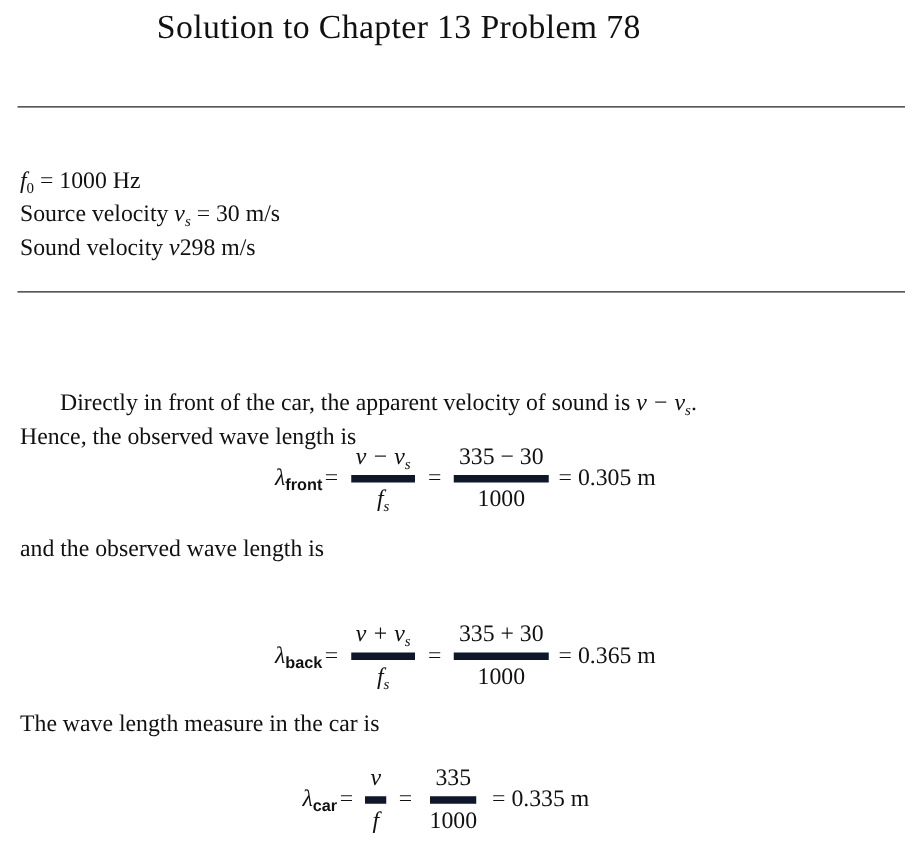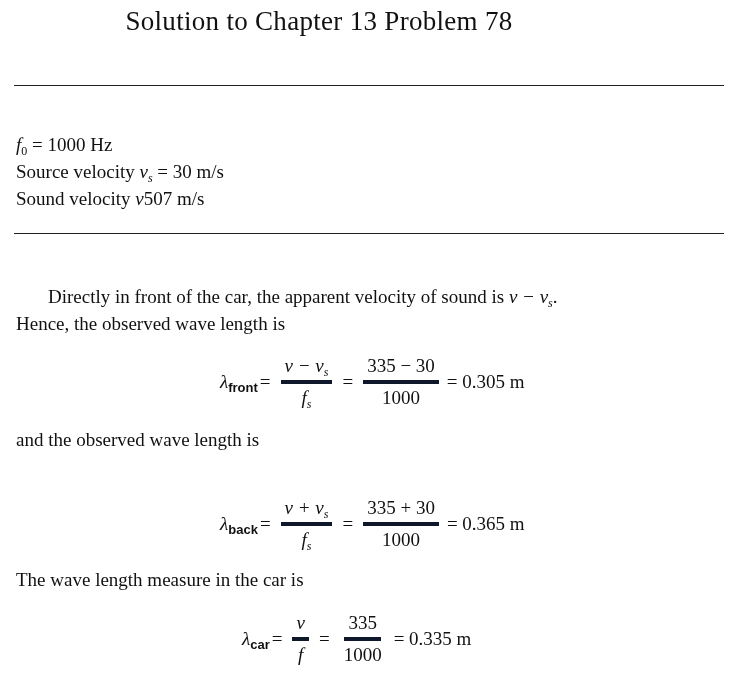--- a/index.html
+++ b/index.html
@@ -14,46 +14,46 @@
     }
     .rule {
       position: absolute; left: 14px; width: 710px; height: 1px; background: #222;
     }
     .line {
       position: absolute; left: 16px; font-size: 19px; white-space: nowrap;
     }
     .it { font-style: italic; }
     sub { font-size: 12px; vertical-align: -4px; line-height: 0; }
     .para1 { position: absolute; left: 16px; top: 283px; width: 708px; font-size: 19px; line-height: 27px; }
-    .indent { padding-left: 32px; }
+    .indent { padding-left: 32px; margin-top: 26px; }
     .para { position: absolute; left: 16px; width: 712px; font-size: 19px; line-height: 27px; }
     .eq {
       position: absolute; display: flex; align-items: center; font-size: 19px; white-space: nowrap;
     }
     .frac { display: inline-flex; flex-direction: column; align-items: center; margin: 0 8px; }
-    .frac .num { padding: 0 4px 3px 4px; border-bottom: 4px solid #0f172a; }
+    .frac .num { padding: 0 4px 3px 4px; border-bottom: 6px solid #0f172a; }
     .frac .den { padding: 3px 4px 0 4px; }
     .lam sub { font-family: "Liberation Sans", sans-serif; font-size: 13px; font-style: normal; font-weight: bold; }
     .op { margin: 0 2px; }
   </style>
 </head>
 <body>
 
 <div class="title">Solution to Chapter 13 Problem 78</div>
 
 <div class="rule" style="top:85px"></div>
 
 <div class="line" style="top:134px">
   <span class="it">f</span><sub>0</sub><span> = 1000 Hz</span>
 </div>
 <div class="line" style="top:161px">
   <span>Source velocity </span><span class="it">ν</span><sub class="it">s</sub><span> = 30 m/s</span>
 </div>
 <div class="line" style="top:188px">
-  <span>Sound velocity </span><span class="it">ν</span><span>507 m/s</span>
+  <span>Sound velocity </span><span class="it">ν</span><span>298 m/s</span>
 </div>
 
 <div class="rule" style="top:233px"></div>
 
 <div class="para1">
   <div class="indent">
     <span>Directly in front of the car, the apparent velocity of sound is </span><span class="it">ν − ν</span><sub class="it">s</sub><span>.</span>
   </div>
   <div>Hence, the observed wave length is</div>
 </div>

